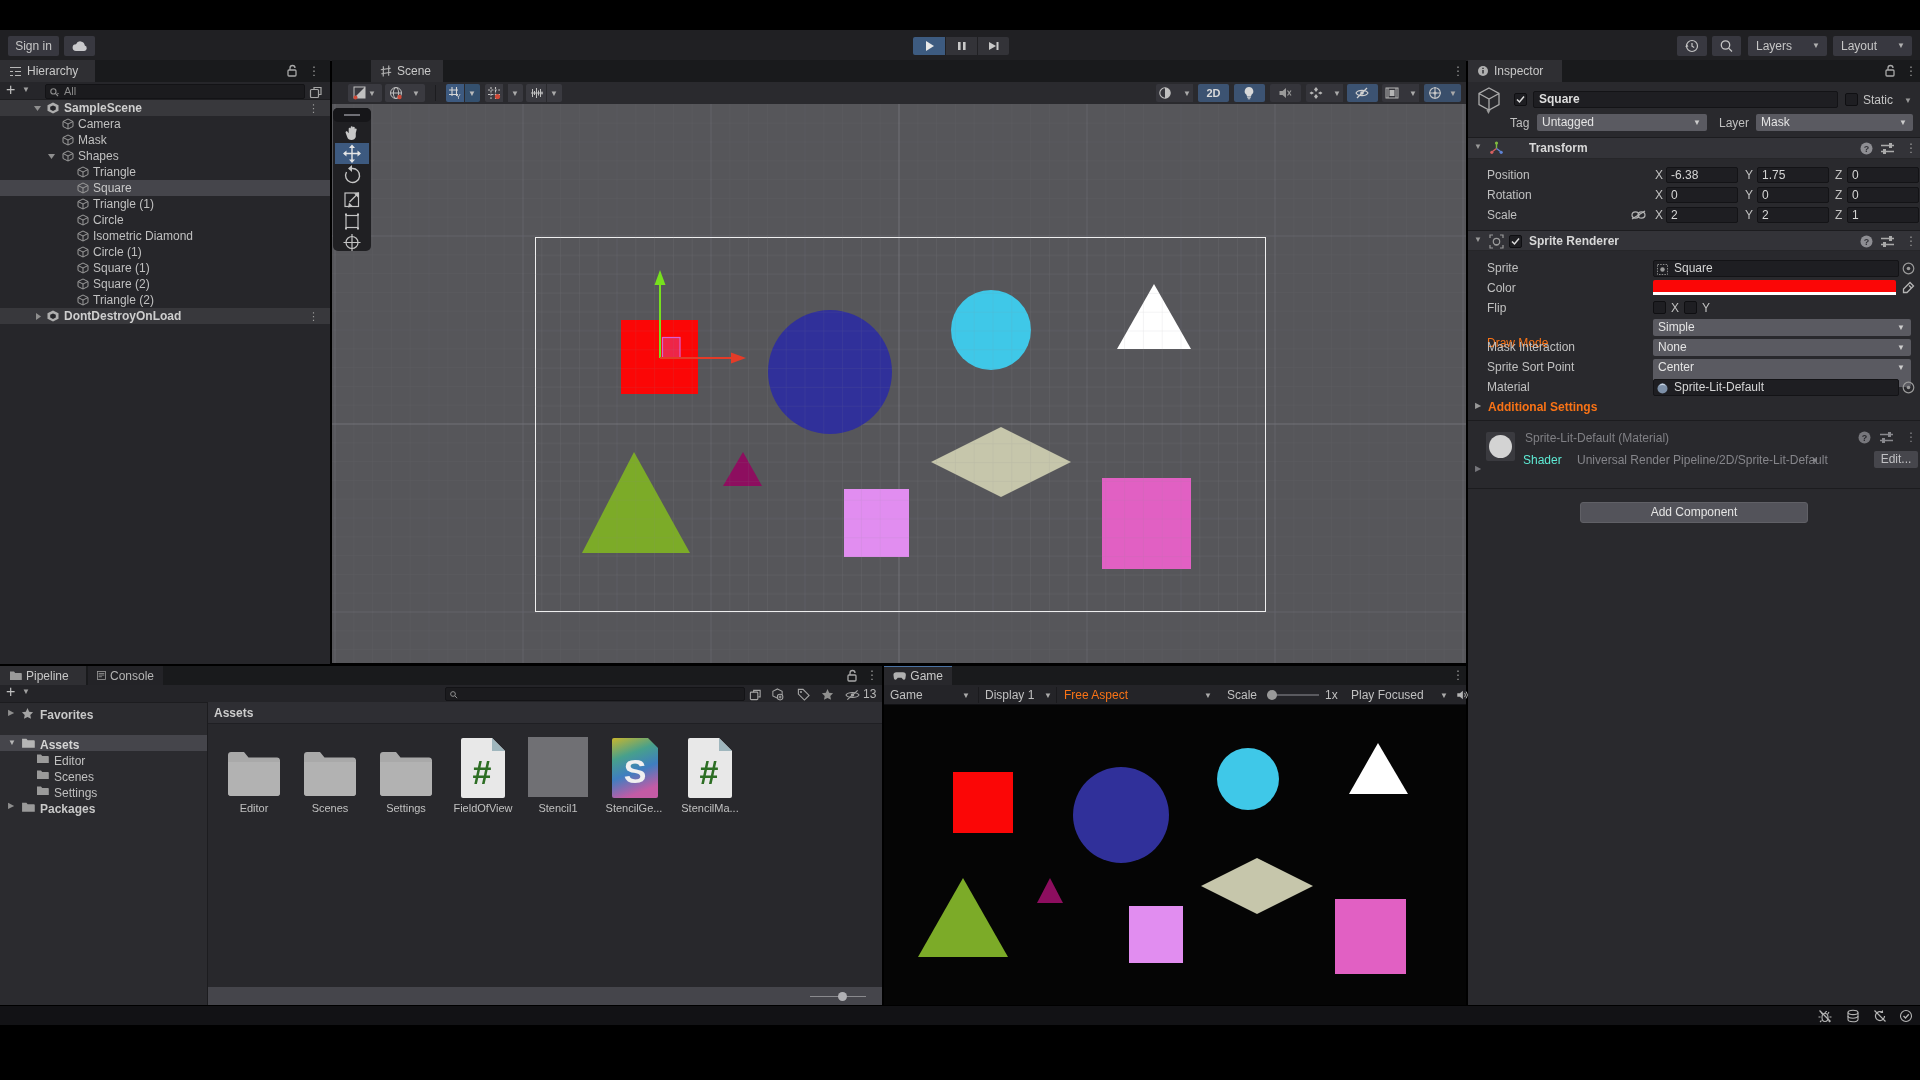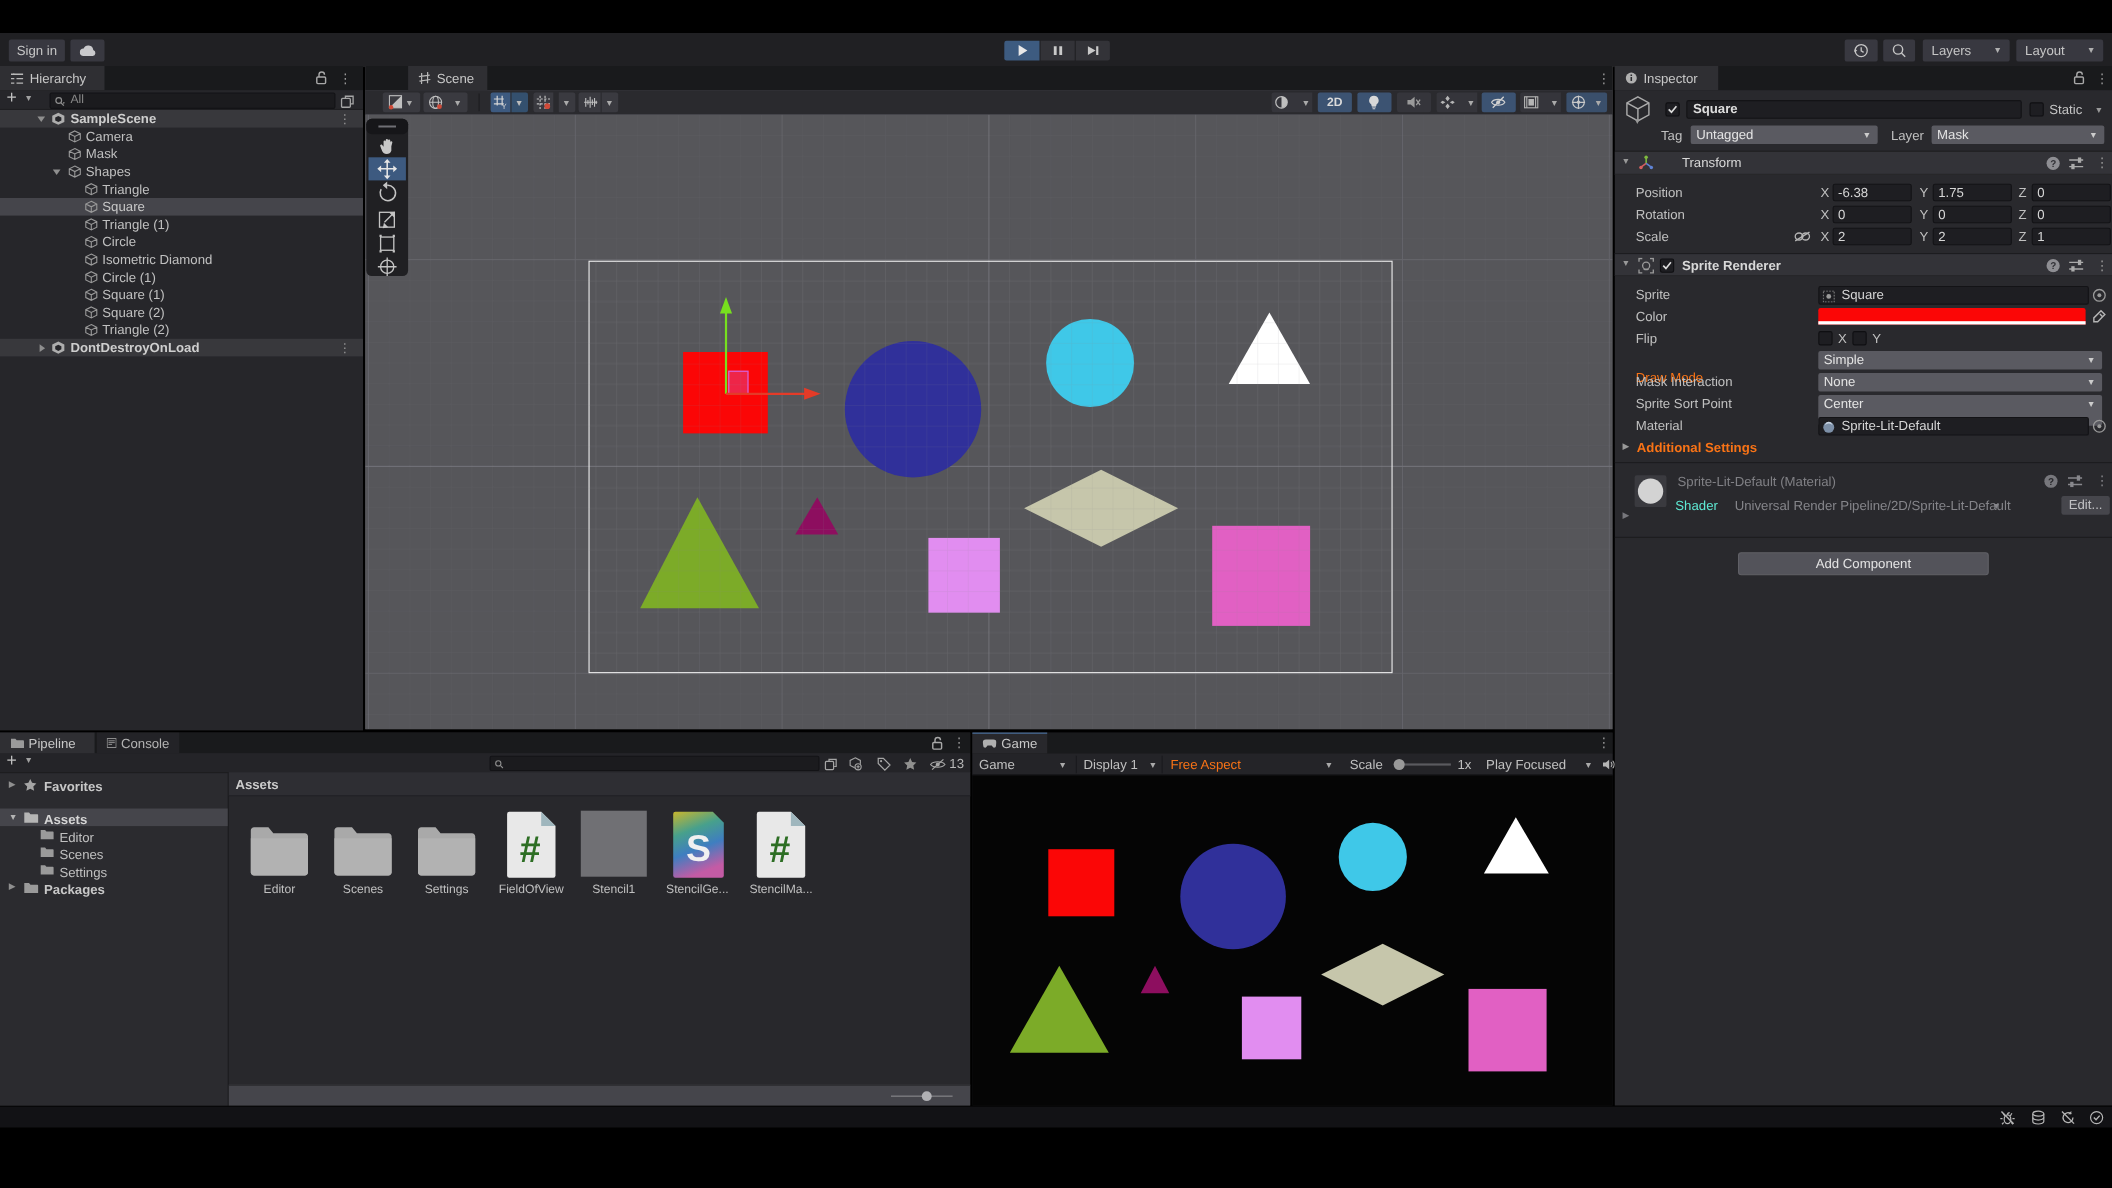--- a/index.html
+++ b/index.html
@@ -389,21 +389,21 @@
     <svg class="abs" style="left:21px;top:3px;" width="15" height="15" viewBox="0 0 15 15">
         <g stroke-width="1.4" fill="none">
           <path d="M7.5 7.5V2" stroke="#7fba3f"></path>
           <path d="M7.5 7.5L2.8 11" stroke="#d45f5f"></path>
           <path d="M7.5 7.5L12.2 11" stroke="#5f83d4"></path>
         </g>
         <circle cx="7.5" cy="2" r="1.6" fill="#7fba3f"></circle>
         <circle cx="2.8" cy="11.3" r="1.6" fill="#d45f5f"></circle>
         <circle cx="12.2" cy="11.3" r="1.6" fill="#5f83d4"></circle>
       </svg>
-    <span class="abs" style="left:61px;top:3px;font-weight:normal;color:#d8d8d8;">Transform</span>
+    <span class="abs" style="left:61px;top:3px;font-weight:bold;color:#d8d8d8;">Transform</span>
     <svg class="abs" style="left:392px;top:4px;" width="13" height="13" viewBox="0 0 13 13">
         <circle cx="6.5" cy="6.5" r="6" fill="#8e8e93"></circle>
         <text x="6.5" y="9.5" text-anchor="middle" font-size="9" font-weight="bold" fill="#333338" font-family="Liberation Sans">?</text>
       </svg>
     <svg class="abs" style="left:413px;top:5px;" width="13" height="11" viewBox="0 0 13 11">
         <g stroke="#aaa" stroke-width="1.3">
           <path d="M0 2.5h13M0 8.5h13"></path>
         </g>
         <rect x="8" y="0" width="3" height="5" fill="#aaa"></rect>
         <rect x="2" y="6" width="3" height="5" fill="#aaa"></rect>

